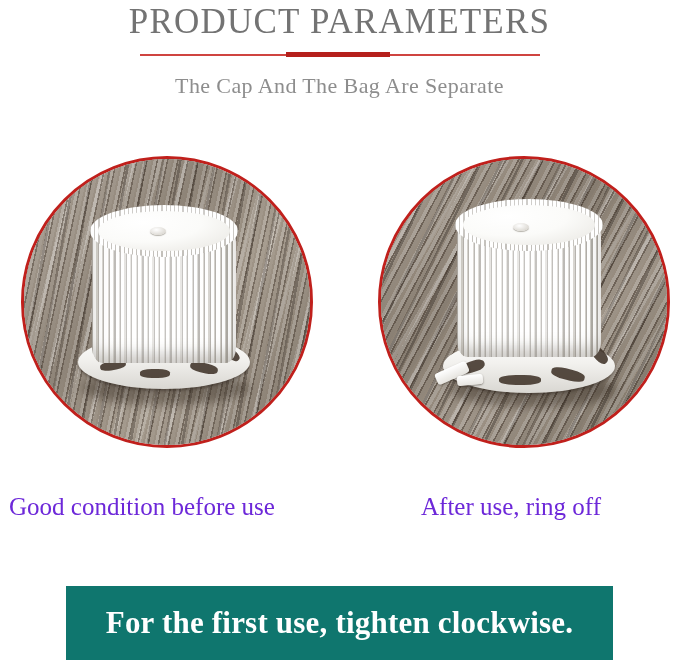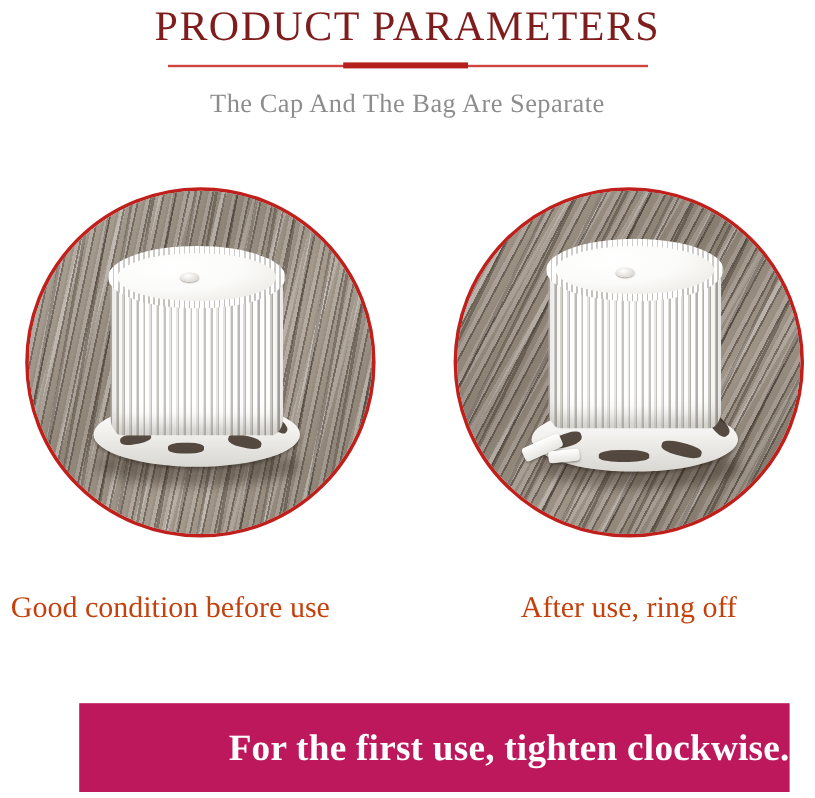--- a/index.html
+++ b/index.html
@@ -18,21 +18,21 @@
   
   .header {
     width: 100%;
     padding-top: 2px;
     text-align: center;
   }
   .title {
     font-family: "Liberation Serif", "DejaVu Serif", serif;
     font-size: 35px;
     letter-spacing: 1.2px;
-    color: #7f1d1d;
+    color: #737373;
     line-height: 40px;
     font-weight: 400;
     white-space: nowrap;
   }
 
   
   .divider-wrap {
     position: relative;
     width: 400px;
     height: 10px;
@@ -225,38 +225,38 @@
     position: absolute;
     top: 492px;
     left: 0;
     width: 679px;
     height: 40px;
   }
   .caption {
     position: absolute;
     font-family: "Liberation Serif", "DejaVu Serif", serif;
     font-size: 25px;
-    color: #c2410c;
+    color: #6d28d9;
     line-height: 30px;
     white-space: nowrap;
   }
   .caption.left  { left: 9px;   top: 0; }
-  .caption.right { left: 434px; top: 0; }
+  .caption.right { left: 421px; top: 0; }
 
   
   .banner {
     position: absolute;
     left: 66px;
     top: 586px;
-    width: 592px;
+    width: 547px;
     height: 74px;
-    background: #be185d;
+    background: #0f766e;
     display: flex;
     align-items: center;
-    justify-content: flex-end;
+    justify-content: center;
     box-sizing: border-box;
   }
   .banner-text {
     font-family: "Liberation Serif", "DejaVu Serif", serif;
     font-size: 31px;
     font-weight: bold;
     color: #ffffff;
     letter-spacing: 0.2px;
     white-space: nowrap;
   }

